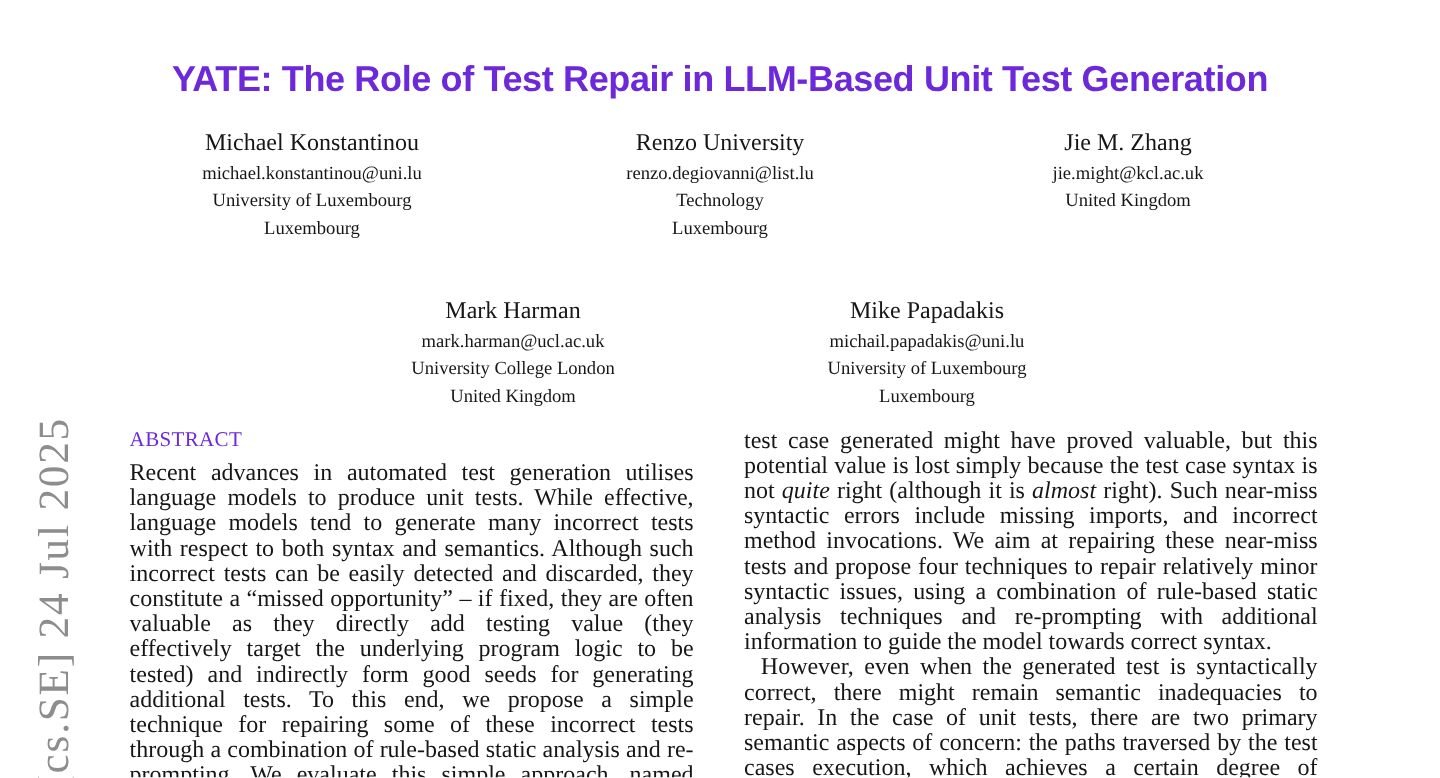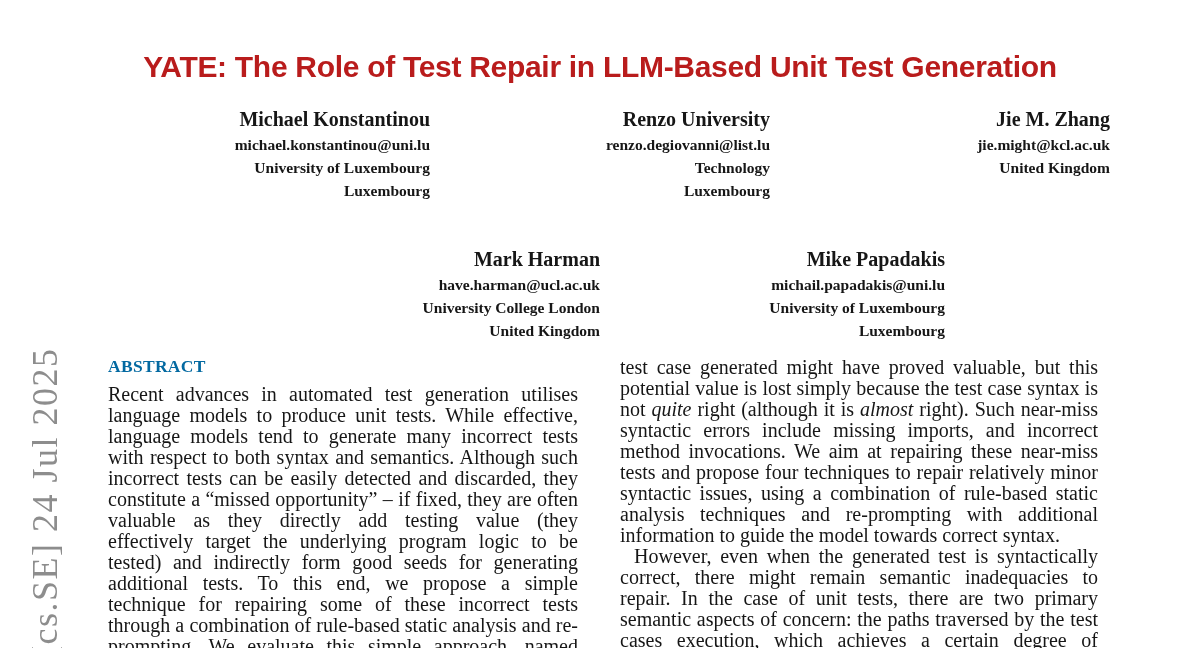--- a/index.html
+++ b/index.html
@@ -27,56 +27,56 @@
 
   .title {
     position: absolute;
     top: 50px; left: 0;
     width: 1200px;
     text-align: center;
     font-family: "Liberation Sans", sans-serif;
     font-weight: bold;
     font-size: 30px;
     letter-spacing: -0.3px;
-    color: #b91c1c;
+    color: #6d28d9;
   }
 
   .authors-row1 {
     position: absolute;
     top: 106px; left: 90px; width: 1020px;
     display: flex;
   }
   .authors-row2 {
     position: absolute;
     top: 246px; left: 255px; width: 690px;
     display: flex;
   }
-  .author { flex: 1; text-align: right; font-weight: bold; }
+  .author { flex: 1; text-align: center; }
   .author .name  { font-size: 20px; line-height: 27px; }
   .author .line  { font-size: 15.5px; line-height: 23px; }
 
   .col-left {
     position: absolute;
     left: 108px; top: 356px;
     width: 470px; height: 292px;
     overflow: hidden;
   }
   .col-right {
     position: absolute;
     left: 620px; top: 357px;
     width: 478px; height: 291px;
     overflow: hidden;
   }
   .abstract-heading {
     font-family: "Liberation Serif", serif;
-    font-weight: bold;
+    font-weight: normal;
     font-size: 17.5px;
     letter-spacing: 0.3px;
     margin: 0 0 7px 0;
-    color: #0369a1;
+    color: #6d28d9;
   }
   .body-text {
     font-size: 20px;
     line-height: 21px;
     text-align: justify;
     margin: 0;
     color: #161616;
   }
   .body-text + .body-text { text-indent: 14px; }
   .it { font-style: italic; }
@@ -106,21 +106,21 @@
     <div class="author">
       <div class="name">Jie M. Zhang</div>
       <div class="line">jie.might@kcl.ac.uk</div>
       <div class="line">United Kingdom</div>
     </div>
   </div>
 
   <div class="authors-row2">
     <div class="author">
       <div class="name">Mark Harman</div>
-      <div class="line">have.harman@ucl.ac.uk</div>
+      <div class="line">mark.harman@ucl.ac.uk</div>
       <div class="line">University College London</div>
       <div class="line">United Kingdom</div>
     </div>
     <div class="author">
       <div class="name">Mike Papadakis</div>
       <div class="line">michail.papadakis@uni.lu</div>
       <div class="line">University of Luxembourg</div>
       <div class="line">Luxembourg</div>
     </div>
   </div>

